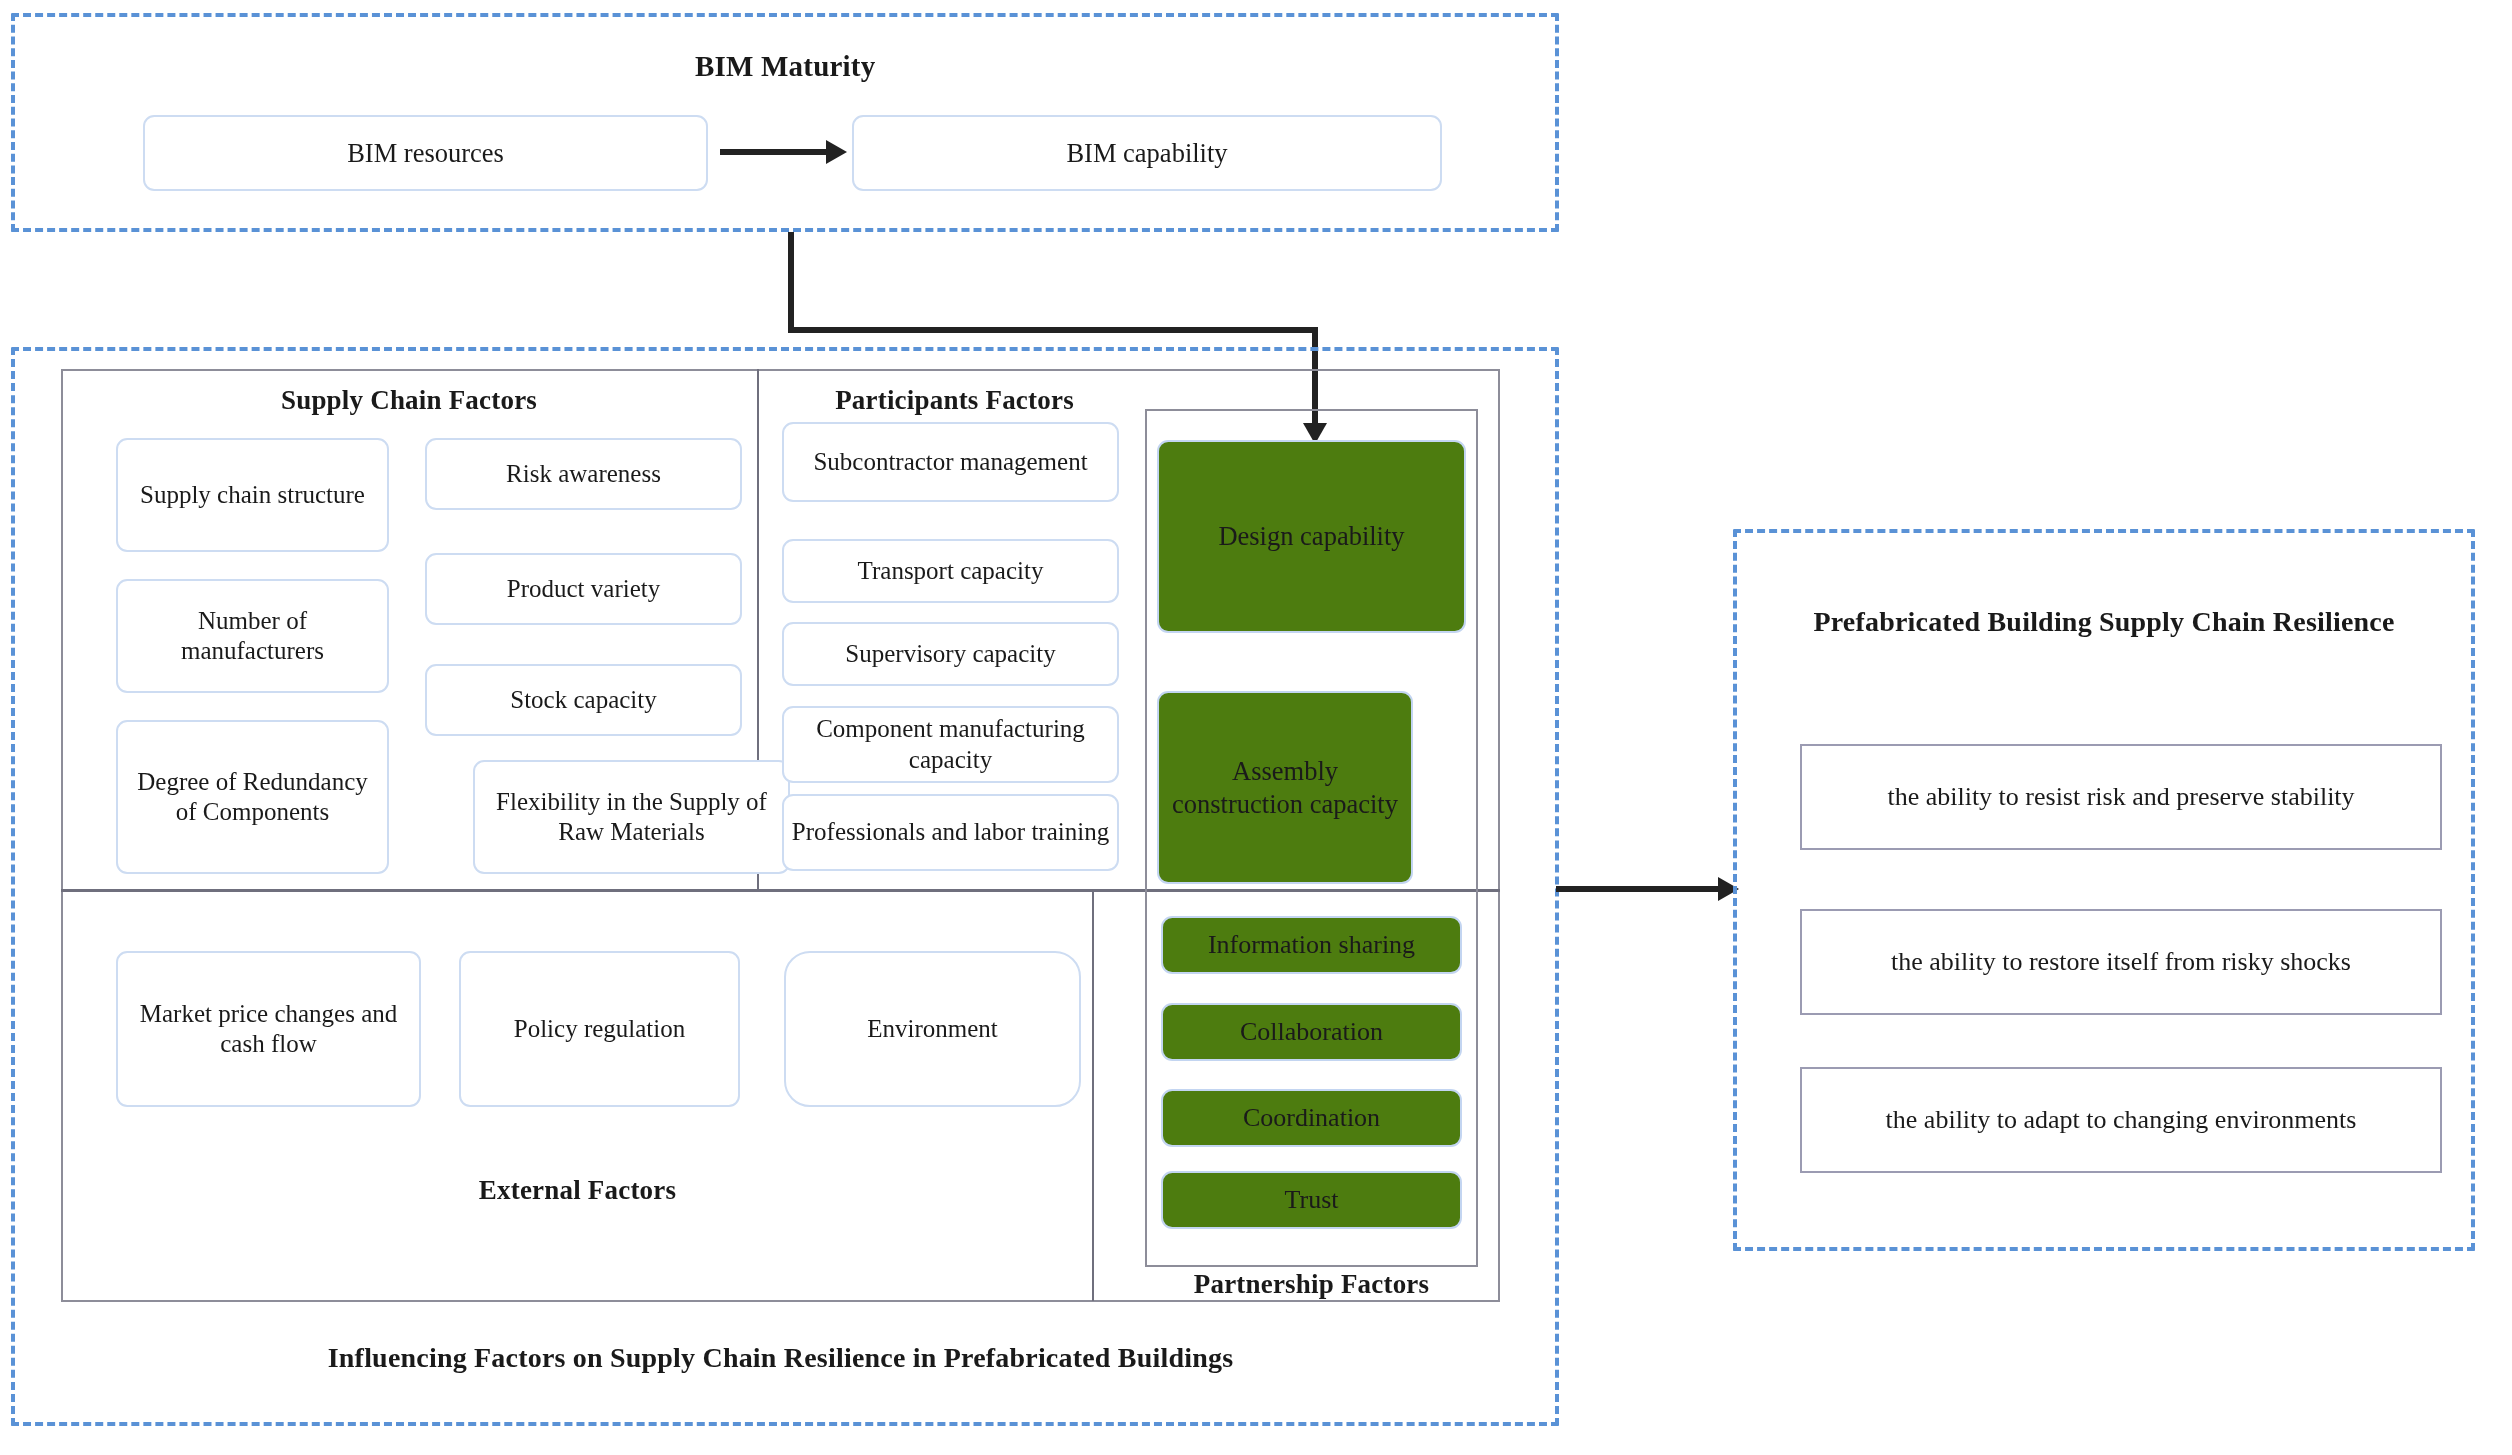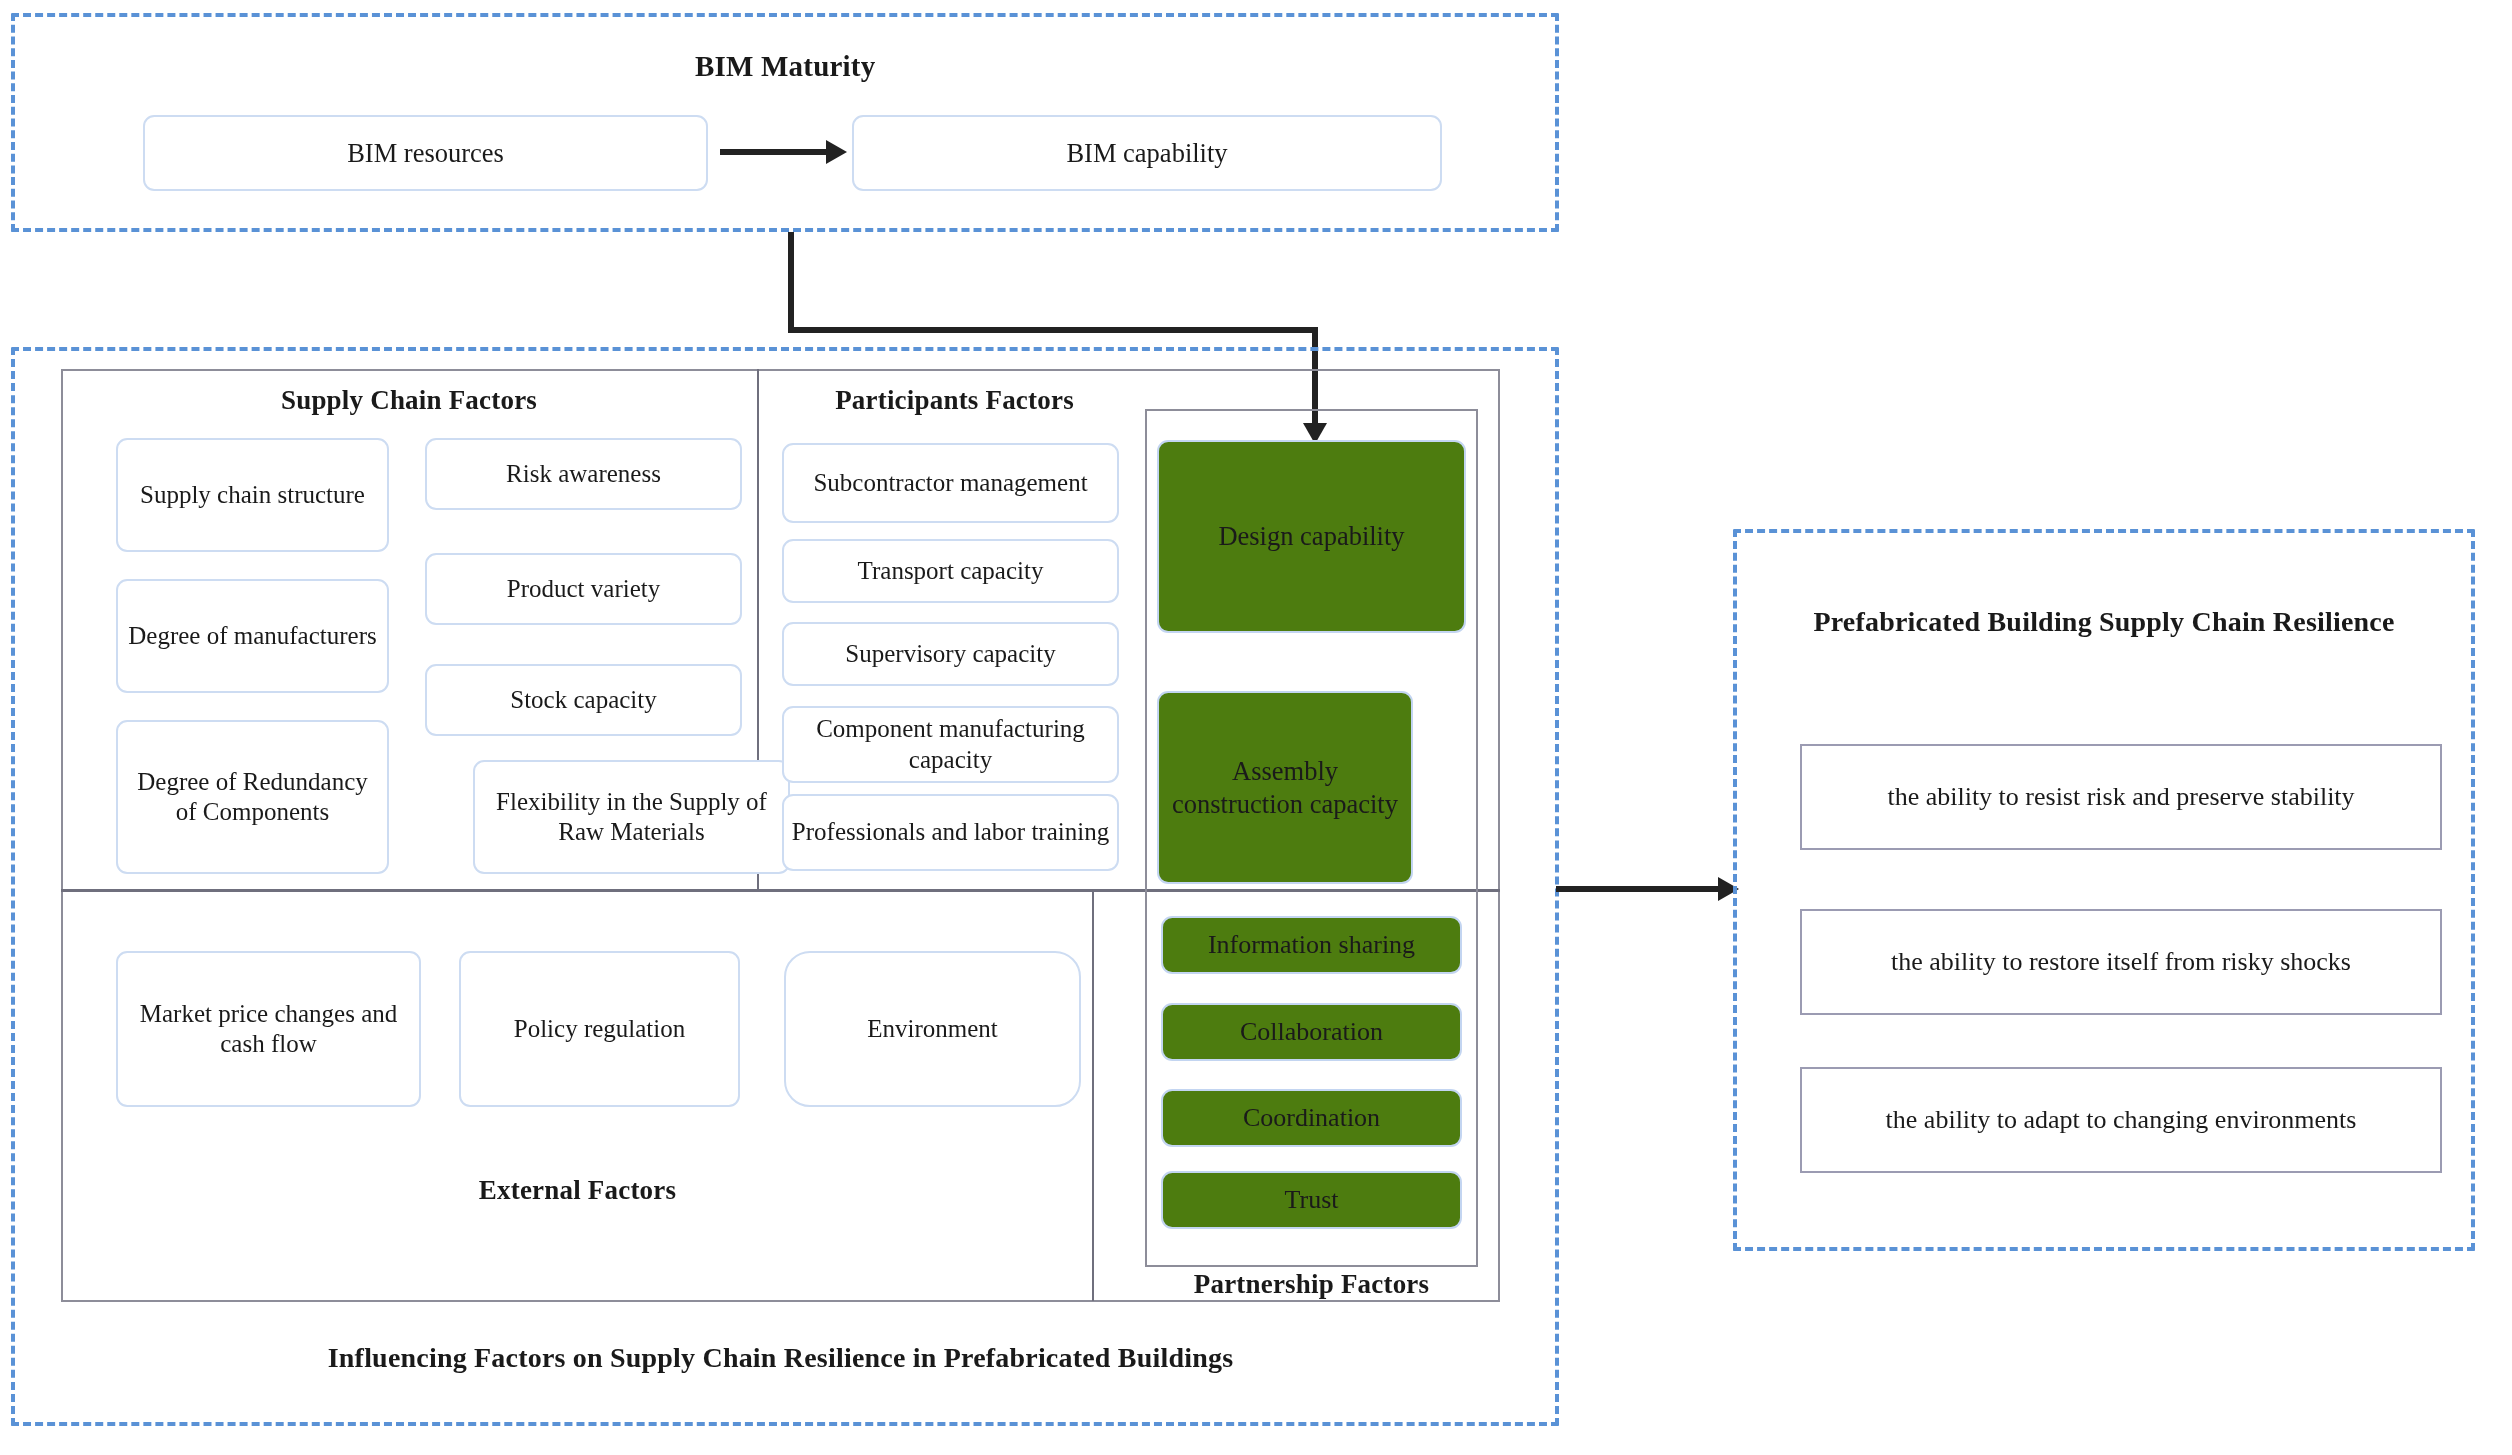--- a/index.html
+++ b/index.html
@@ -113,31 +113,31 @@
 
   <div class="abs vline" style="left:757px; top:369px; width:2.4px; height:521px;"></div>
 
   <div class="abs hline" style="left:61px; top:889px; width:1439px; height:3.2px;"></div>
 
   <div class="abs vline" style="left:1092px; top:890px; width:2.4px; height:411px;"></div>
 
   <div class="abs group-title" style="left:64px; top:385px; width:690px; font-size:27px;">Supply Chain Factors</div>
 
   <div class="abs node" style="left:116px; top:438px; width:273px; height:114px; font-size:25px;">Supply chain structure</div>
-  <div class="abs node" style="left:116px; top:579px; width:273px; height:114px; font-size:25px;">Degree of manufacturers</div>
+  <div class="abs node" style="left:116px; top:579px; width:273px; height:114px; font-size:25px;">Number of manufacturers</div>
   <div class="abs node" style="left:116px; top:720px; width:273px; height:154px; font-size:25px;">Degree of Redundancy of Components</div>
 
   <div class="abs node" style="left:425px; top:438px; width:317px; height:72px; font-size:25px;">Risk awareness</div>
   <div class="abs node" style="left:425px; top:553px; width:317px; height:72px; font-size:25px;">Product variety</div>
   <div class="abs node" style="left:425px; top:664px; width:317px; height:72px; font-size:25px;">Stock capacity</div>
   <div class="abs node" style="left:425px; top:760px; width:317px; height:114px; font-size:25px;margin-left:48px;">Flexibility in the Supply of Raw Materials</div>
 
   <div class="abs group-title" style="left:762px; top:385px; width:385px; font-size:27px;">Participants Factors</div>
 
-  <div class="abs node" style="left:782px; top:443px; width:337px; height:80px; font-size:25px;">Subcontractor management</div>
+  <div class="abs node" style="left:782px; top:422px; width:337px; height:80px; font-size:25px;">Subcontractor management</div>
   <div class="abs node" style="left:782px; top:539px; width:337px; height:64px; font-size:25px;">Transport capacity</div>
   <div class="abs node" style="left:782px; top:622px; width:337px; height:64px; font-size:25px;">Supervisory capacity</div>
   <div class="abs node" style="left:782px; top:706px; width:337px; height:77px; font-size:25px;">Component manufacturing capacity</div>
   <div class="abs node" style="left:782px; top:794px; width:337px; height:77px; font-size:25px;">Professionals and labor training</div>
 
   <div class="abs frame" style="left:1145px; top:409px; width:333px; height:858px;"></div>
 
   <div class="abs node filled" style="left:1157px; top:440px; width:309px; height:193px; font-size:26.5px;">Design capability</div>
   <div class="abs node filled" style="left:1157px; top:691px; width:256px; height:193px; font-size:26.5px;">Assembly construction capacity</div>
 

